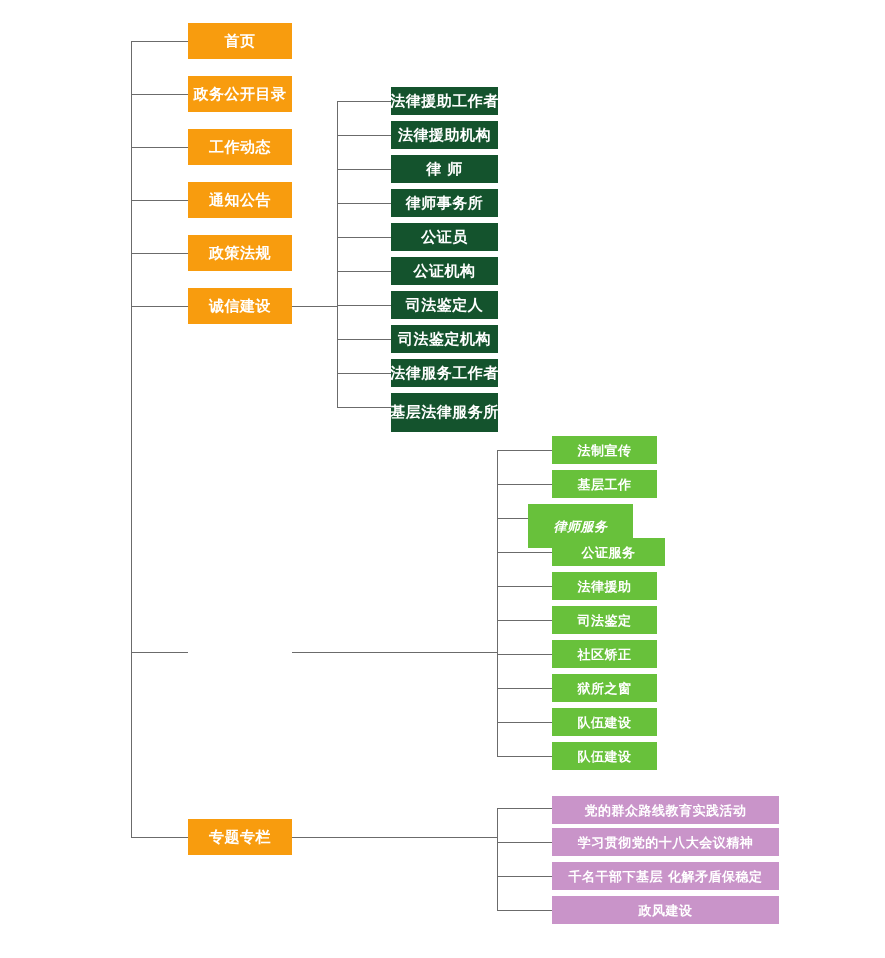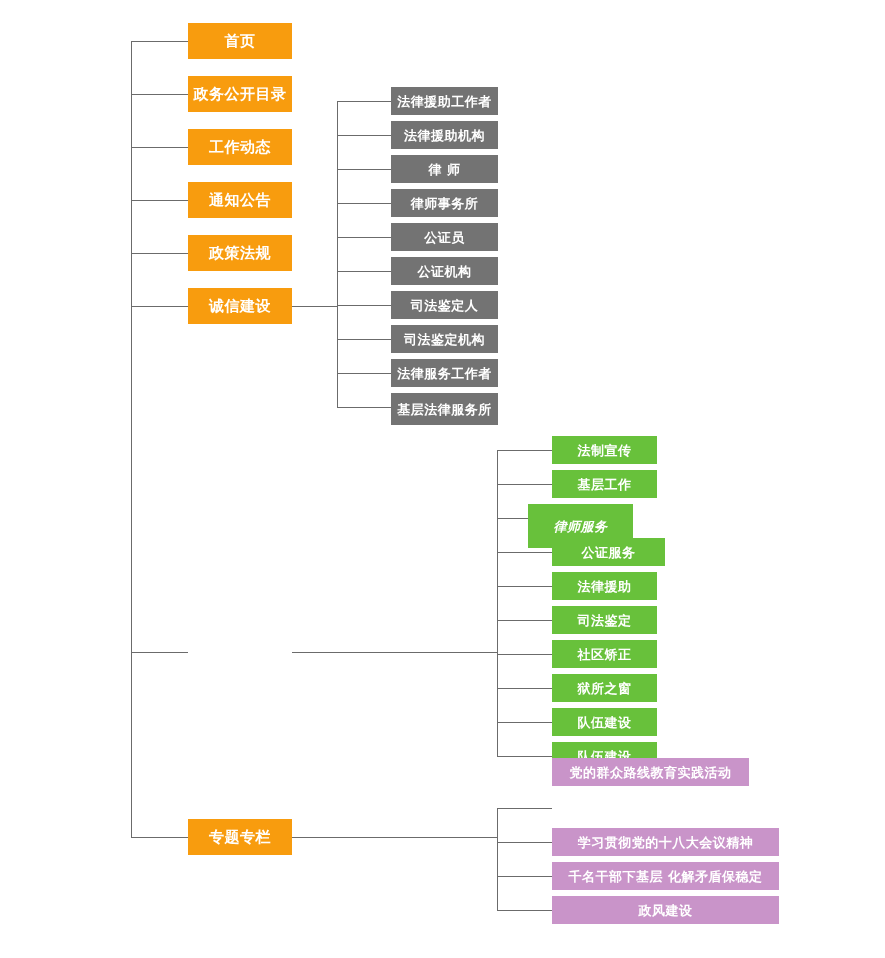--- a/index.html
+++ b/index.html
@@ -29,22 +29,22 @@
     letter-spacing: 0.5px;
     line-height: 1;
     user-select: none;
   }
   .node.level1 {
     background: #f89c0e;
     font-size: 15px;
     font-weight: 600;
   }
   .node.blue {
-    background: #737373;
-    font-size: 13px;
+    background: #14532d;
+    font-size: 15px;
     font-weight: 600;
   }
   .node.green {
     background: #68c13b;
     font-size: 13px;
     font-weight: 600;
   }
   .node.purple {
     background: #c994c9;
     font-size: 13px;
@@ -116,31 +116,31 @@
 
   <div class="node blue" style="left:391px; top:87px; width:107px; height:28px;">法律援助工作者</div>
   <div class="node blue" style="left:391px; top:121px; width:107px; height:28px;">法律援助机构</div>
   <div class="node blue" style="left:391px; top:155px; width:107px; height:28px;">律 师</div>
   <div class="node blue" style="left:391px; top:189px; width:107px; height:28px;">律师事务所</div>
   <div class="node blue" style="left:391px; top:223px; width:107px; height:28px;">公证员</div>
   <div class="node blue" style="left:391px; top:257px; width:107px; height:28px;">公证机构</div>
   <div class="node blue" style="left:391px; top:291px; width:107px; height:28px;">司法鉴定人</div>
   <div class="node blue" style="left:391px; top:325px; width:107px; height:28px;">司法鉴定机构</div>
   <div class="node blue" style="left:391px; top:359px; width:107px; height:28px;">法律服务工作者</div>
-  <div class="node blue" style="left:391px; top:393px; width:107px; height:32px;">基层法律服务所</div>
+  <div class="node blue" style="left:391px; top:393px; width:107px; height:39px;">基层法律服务所</div>
 
   <div class="node green" style="left:552px; top:436px; width:105px; height:28px;">法制宣传</div>
   <div class="node green" style="left:552px; top:470px; width:105px; height:28px;">基层工作</div>
   <div class="node green" style="left:528px; top:504px; width:105px; height:44px;font-style:italic;">律师服务</div>
   <div class="node green" style="left:552px; top:538px; width:113px; height:28px;">公证服务</div>
   <div class="node green" style="left:552px; top:572px; width:105px; height:28px;">法律援助</div>
   <div class="node green" style="left:552px; top:606px; width:105px; height:28px;">司法鉴定</div>
   <div class="node green" style="left:552px; top:640px; width:105px; height:28px;">社区矫正</div>
   <div class="node green" style="left:552px; top:674px; width:105px; height:28px;">狱所之窗</div>
   <div class="node green" style="left:552px; top:708px; width:105px; height:28px;">队伍建设</div>
   <div class="node green" style="left:552px; top:742px; width:105px; height:28px;">队伍建设</div>
 
-  <div class="node purple" style="left:552px; top:758px; width:197px; height:28px;">党的群众路线教育实践活动</div>
+  <div class="node purple" style="left:552px; top:796px; width:227px; height:28px;">党的群众路线教育实践活动</div>
   <div class="node purple" style="left:552px; top:828px; width:227px; height:28px;">学习贯彻党的十八大会议精神</div>
   <div class="node purple" style="left:552px; top:862px; width:227px; height:28px;">千名干部下基层 化解矛盾保稳定</div>
   <div class="node purple" style="left:552px; top:896px; width:227px; height:28px;">政风建设</div>
 
 </div>
 
 </body></html>

